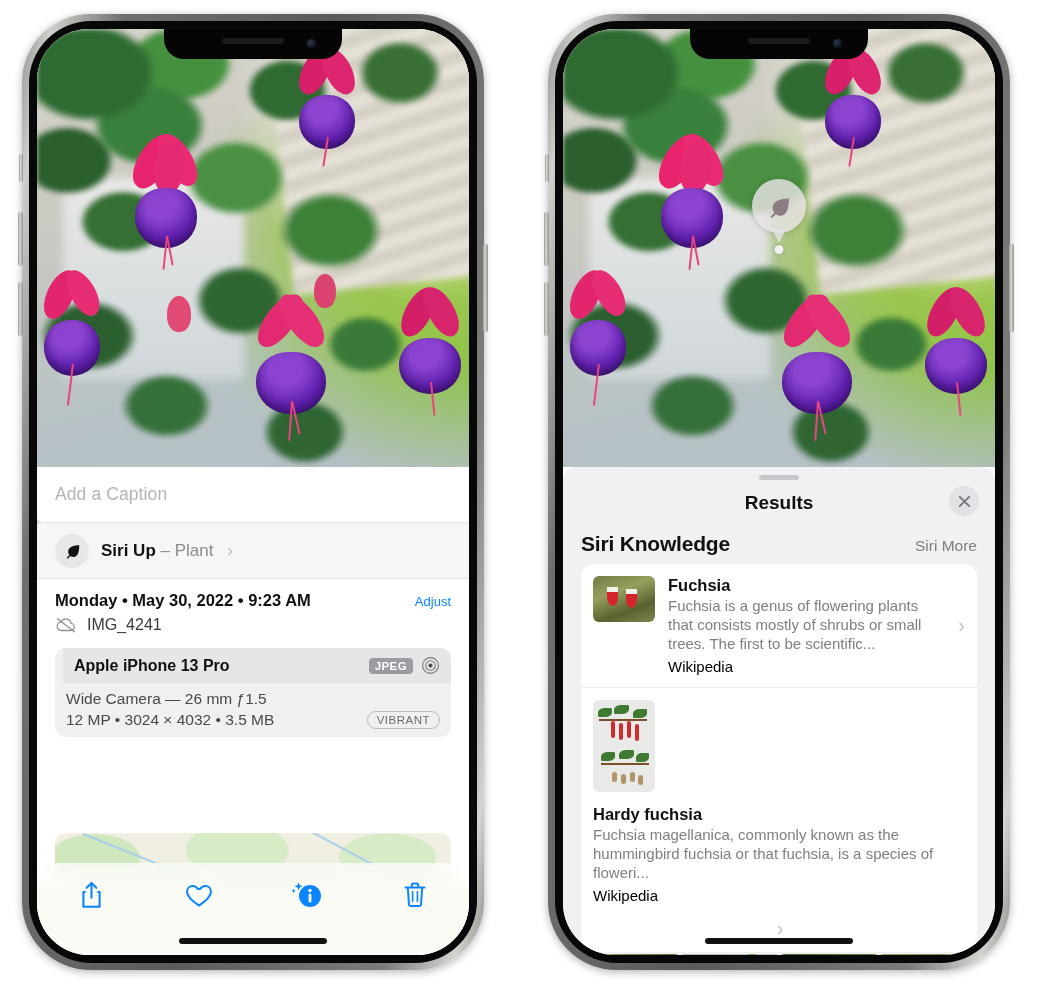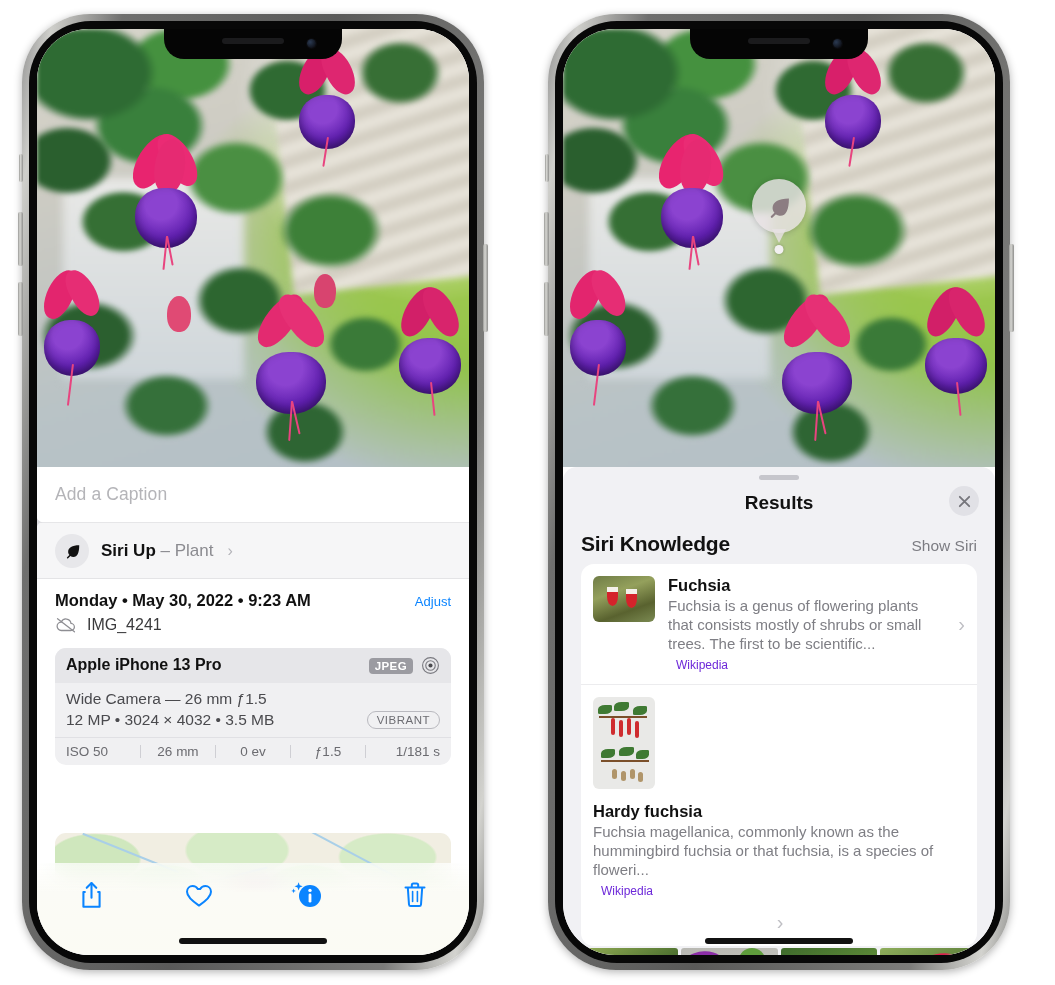--- a/index.html
+++ b/index.html
@@ -152,22 +152,22 @@
   }
   .date-txt { font-size: 16.5px; font-weight: 700; color: #111; }
   .adjust { font-size: 13px; color: #0a84ff; }
   .fname-row { display: flex; align-items: center; gap: 10px; padding: 4px 18px 10px; background:#fff; }
   .fname { font-size: 16px; color: #3a3a3c; }
 
   .meta-card {
     margin: 4px 18px 0; border-radius: 11px; overflow: hidden; background: #f0f0f2;
   }
   .meta-head {
-    display: flex; align-items: flex-start; justify-content: space-between;
-    padding: 8px 11px; background: #e6e6e9;
+    display: flex; align-items: center; justify-content: space-between;
+    padding: 8px 11px; background: #e6e6e9; margin-left: 8px;
   }
   .meta-model { font-size: 16px; font-weight: 700; color: #111; }
   .meta-head-right { display: flex; align-items: center; gap: 8px; }
   .pill-jpeg {
     font-size: 11.5px; font-weight: 700; color: #fff; background: #9b9ba1;
     border-radius: 4px; padding: 2px 6px; letter-spacing: .4px;
   }
   .meta-body { padding: 7px 11px 8px; }
   .meta-line1 { font-size: 15.5px; color: #4a4a4e; }
   .meta-line2row { display: flex; align-items: center; justify-content: space-between; margin-top: 3px; gap: 16px; }
@@ -283,21 +283,21 @@
     background: #e9e9e7; position: relative;
   }
   .tw-leaf { position: absolute; border-radius: 50% 12% 50% 12%; background: #3f7a33; }
   .tw-fl   { position: absolute; width: 4px; height: 17px; border-radius: 2px; background: #cf2c2f; }
   .tw-br   { position: absolute; height: 2px; background: #7a4f2a; }
   .tw-bud  { position: absolute; width: 5px; height: 10px; border-radius: 3px; background: #b0956a; }
 
   .know-text { flex: 1 1 auto; min-width: 0; }
   .know-title { font-size: 16.5px; font-weight: 700; color: #111; margin-bottom: 1px; }
   .know-desc { font-size: 15px; line-height: 19px; color: #7e7e84; }
-  .know-src  { font-size: 12px; color: #6d28d9; margin-top: 5px; margin-left: 8px; }
+  .know-src  { font-size: 15px; color: #000000; margin-top: 5px; }
   .chev-row { align-self: center; color: #bfbfc4; font-size: 20px; padding-left: 2px; }
 
   .img-strip { display: flex; gap: 3px; padding: 0 18px; margin-top: 2px; }
   .web-img { flex: 1 1 0; height: 96px; border-radius: 3px; overflow: hidden; position: relative; }
   .wi1 { background: linear-gradient(150deg,#93ac55,#4f7230 40%,#86a14c 100%); }
   .wi2 { background: linear-gradient(160deg,#b8b8b2,#cfcfc8); }
   .wi3 { background: linear-gradient(150deg,#3f6b2c,#5d8a38 45%,#2f5523); }
   .wi4 { background: linear-gradient(150deg,#8fae5c,#4d7030 55%,#6f9344); }
   .wb { position: absolute; border-radius: 50% 50% 46% 46%; }
 
@@ -412,31 +412,20 @@
               </span>
             </span>
           </div>
           <div class="meta-body">
             <div class="meta-line1">Wide Camera — 26 mm ƒ1.5</div>
             <div class="meta-line2row">
               <span class="meta-line2">12 MP • 3024 × 4032 • 3.5 MB</span>
               <span class="pill-vibrant">VIBRANT</span>
             </div>
           </div>
-          <div class="exif-row">
-            <span class="exif-cell">ISO 50</span>
-            <span class="exif-sep"></span>
-            <span class="exif-cell">26 mm</span>
-            <span class="exif-sep"></span>
-            <span class="exif-cell">0 ev</span>
-            <span class="exif-sep"></span>
-            <span class="exif-cell">ƒ1.5</span>
-            <span class="exif-sep"></span>
-            <span class="exif-cell">1/181 s</span>
-          </div>
         </div>
 
         <div class="map">
           <div class="road" style="left:6%;top:22%;width:26%;transform:rotate(22deg);"></div>
           <div class="road" style="left:24%;top:56%;width:30%;transform:rotate(-14deg);"></div>
           <div class="road" style="left:62%;top:30%;width:32%;transform:rotate(28deg);"></div>
           <div class="pin"></div>
         </div>
 
         <div class="toolbar">
@@ -548,21 +537,21 @@
           <span class="res-title">Results</span>
           <span class="close-btn">
             <svg width="15" height="15" viewBox="0 0 16 16">
               <path d="M3 3l10 10M13 3L3 13" stroke="#76767c" stroke-width="2" stroke-linecap="round"></path>
             </svg>
           </span>
         </div>
 
         <div class="section-head">
           <span class="sec-title">Siri Knowledge</span>
-          <span class="show-more">Show Siri</span>
+          <span class="show-more">Siri More</span>
         </div>
 
         <div class="know-card">
           <div class="know-row">
             <span class="thumb1"></span>
             <span class="know-text">
               <div class="know-title">Fuchsia</div>
               <div class="know-desc">Fuchsia is a genus of flowering plants that consists mostly of shrubs or small trees. The first to be scientific...</div>
               <div class="know-src">Wikipedia</div>
             </span>

